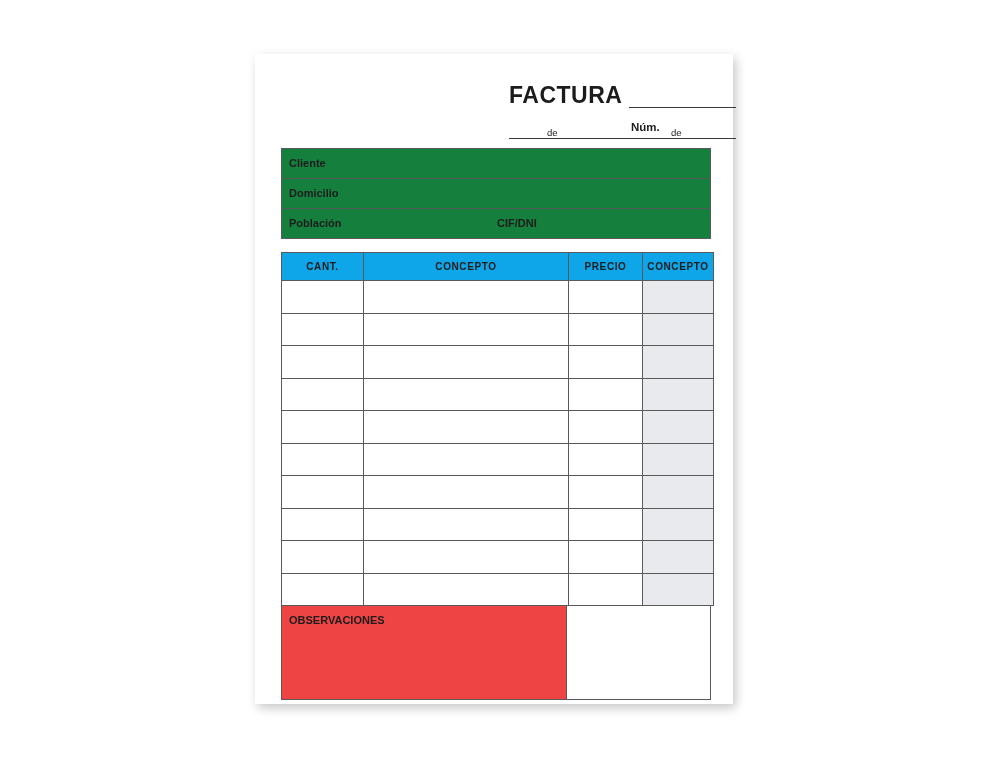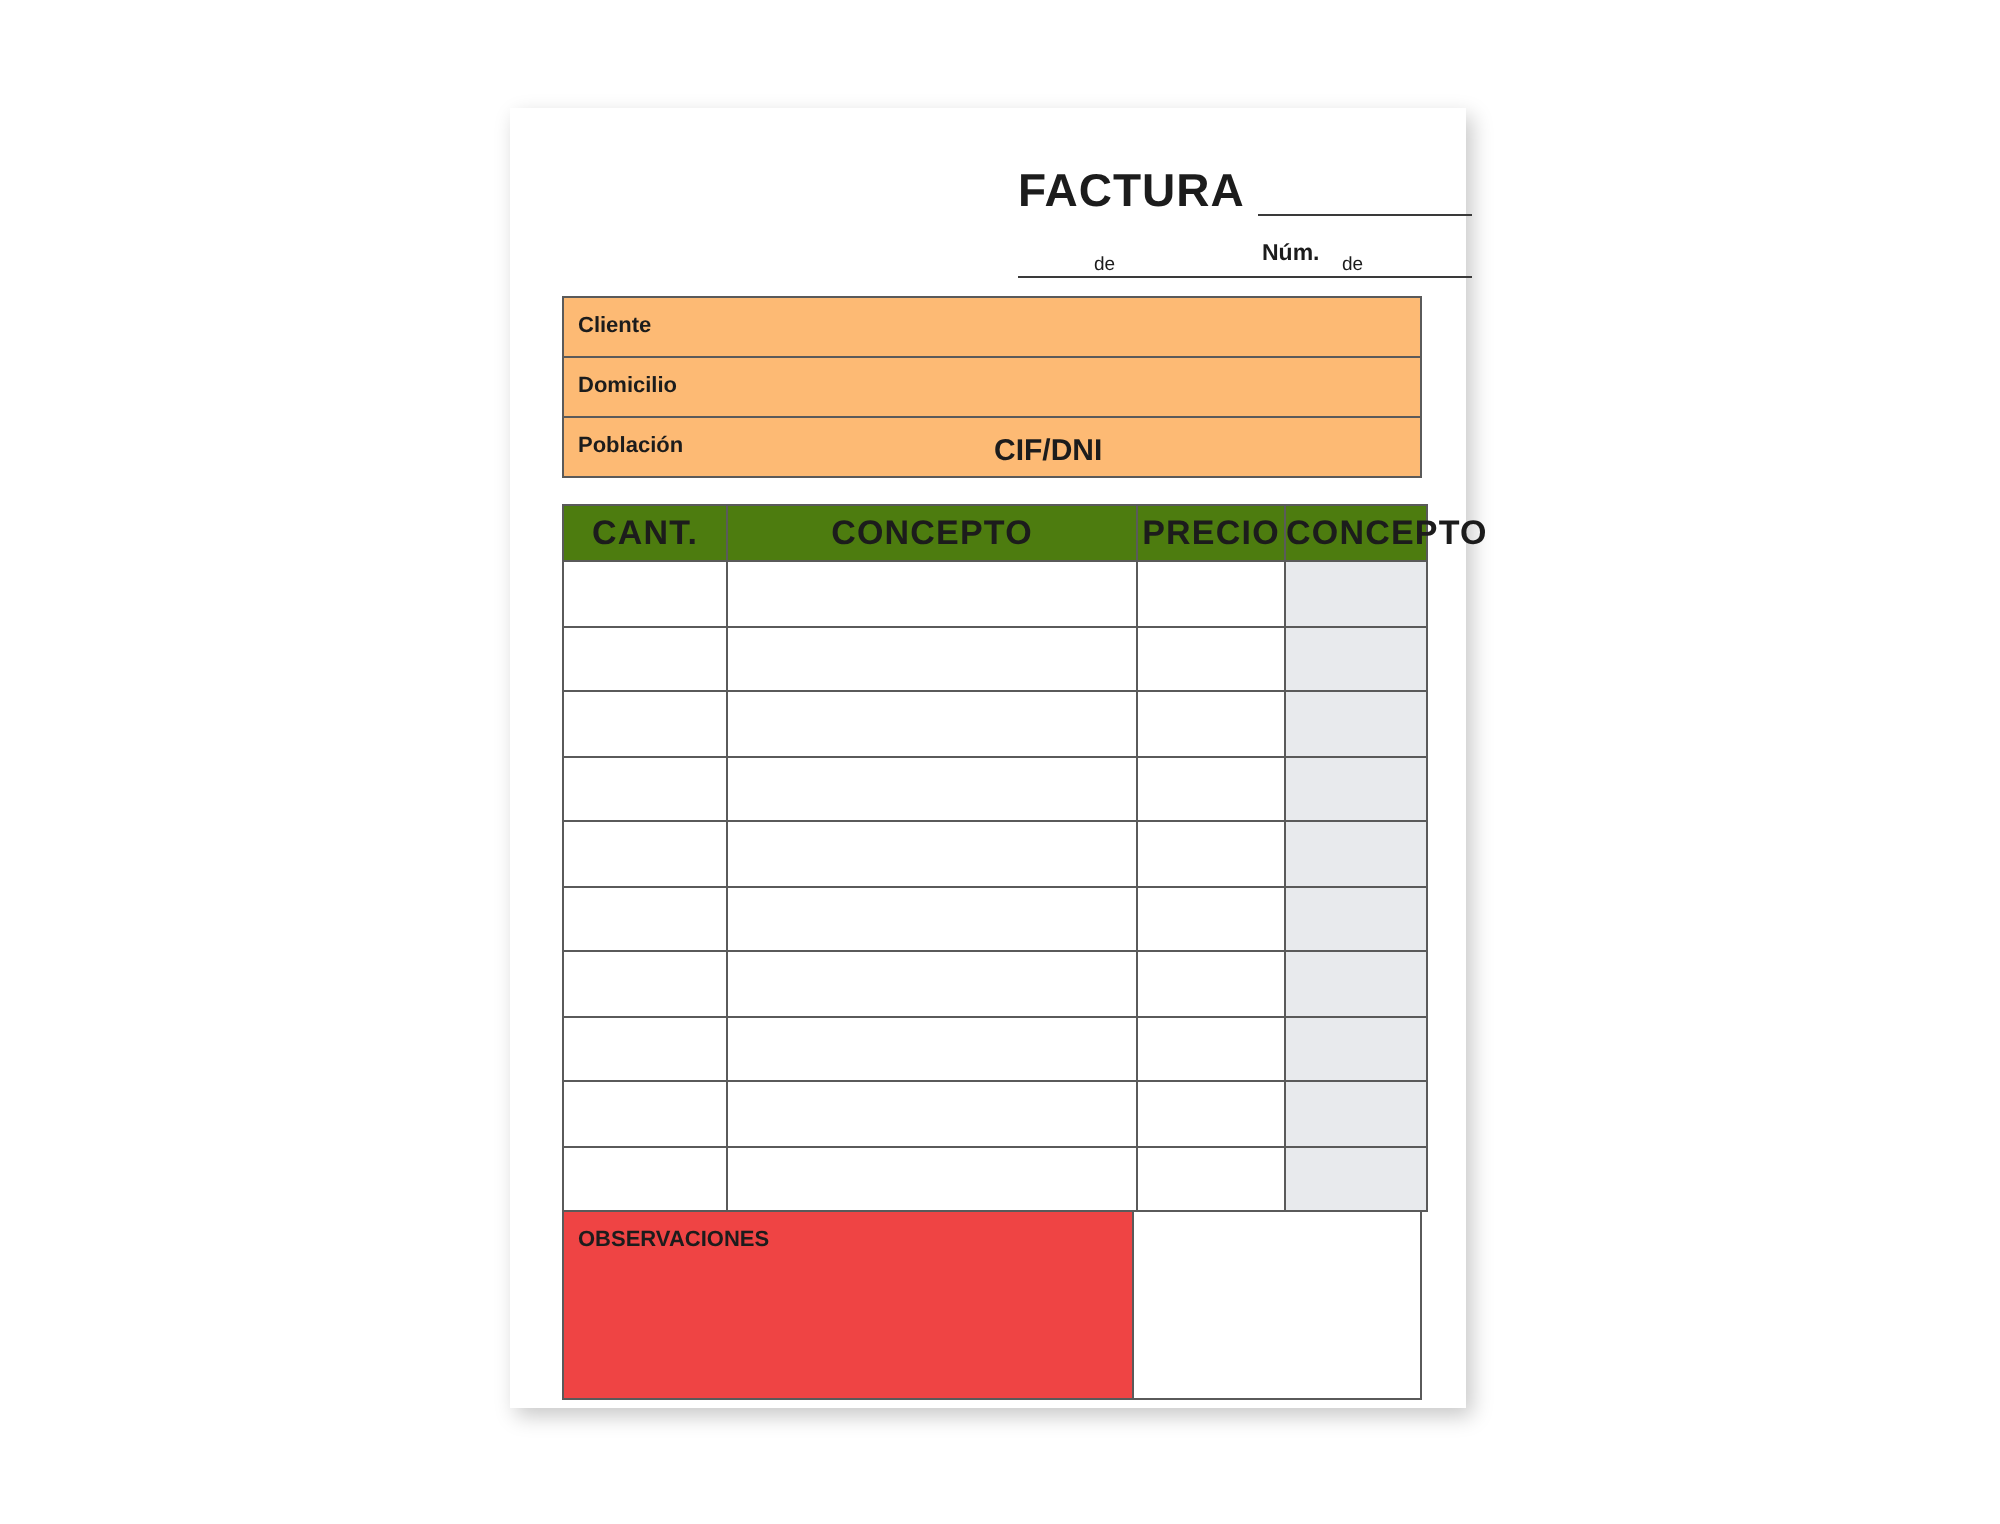--- a/index.html
+++ b/index.html
@@ -84,60 +84,60 @@
     left: 390px;
     top: 59px;
     font-size: 9.5px;
     color: #1c1c1c;
   }
 
   
   .client-block {
     border: 1px solid #5a5a5a;
     border-bottom: none;
-    background: #fdba74;
+    background: #15803d;
   }
   .client-row {
     height: 29px;
     border-bottom: 1px solid #5a5a5a;
     position: relative;
   }
   .client-row .lbl {
     position: absolute;
     left: 7px;
     top: 8px;
     font-size: 11px;
     font-weight: bold;
     color: #1c1c1c;
   }
   .client-row .lbl2 {
     position: absolute;
     left: 215px;
     top: 8px;
-    font-size: 15px;
+    font-size: 11px;
     font-weight: bold;
     color: #1c1c1c;
   }
 
   
   .items {
     margin-top: 13px;
     border: 1px solid #5a5a5a;
     border-collapse: collapse;
     width: 430px;
     table-layout: fixed;
   }
   .items th, .items td {
     border: 1px solid #5a5a5a;
     padding: 0;
   }
   .items thead th {
     height: 27px;
-    background: #4d7c0f;
-    font-size: 17px;
+    background: #0ea5e9;
+    font-size: 10px;
     font-weight: bold;
     letter-spacing: 0.6px;
     color: #1c1c1c;
     text-align: center;
   }
   .items tbody td {
     height: 31.5px;
     background: #ffffff;
   }
   .col-cant   { width: 81px; }

